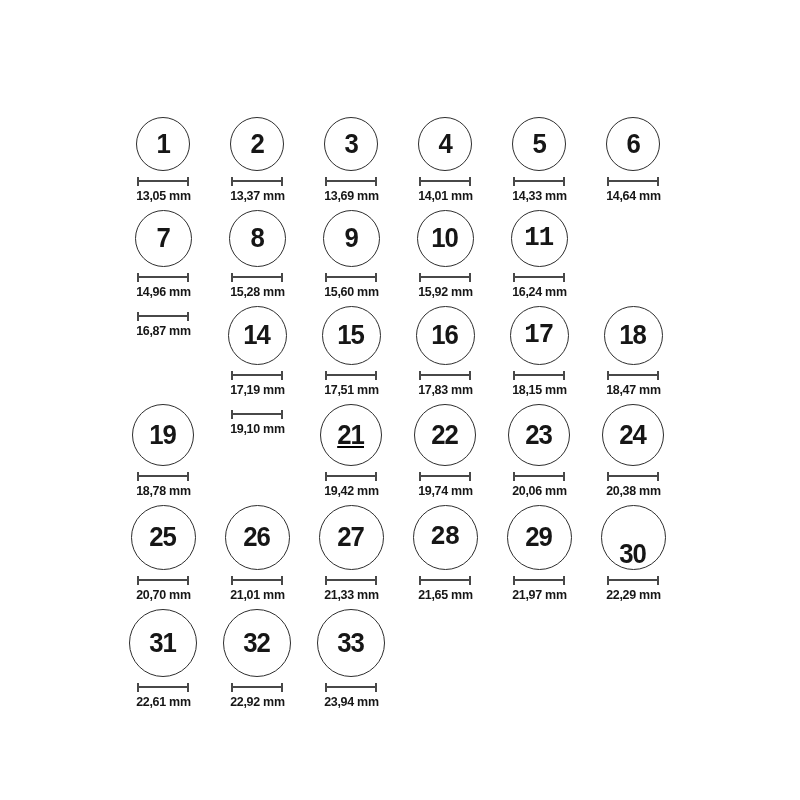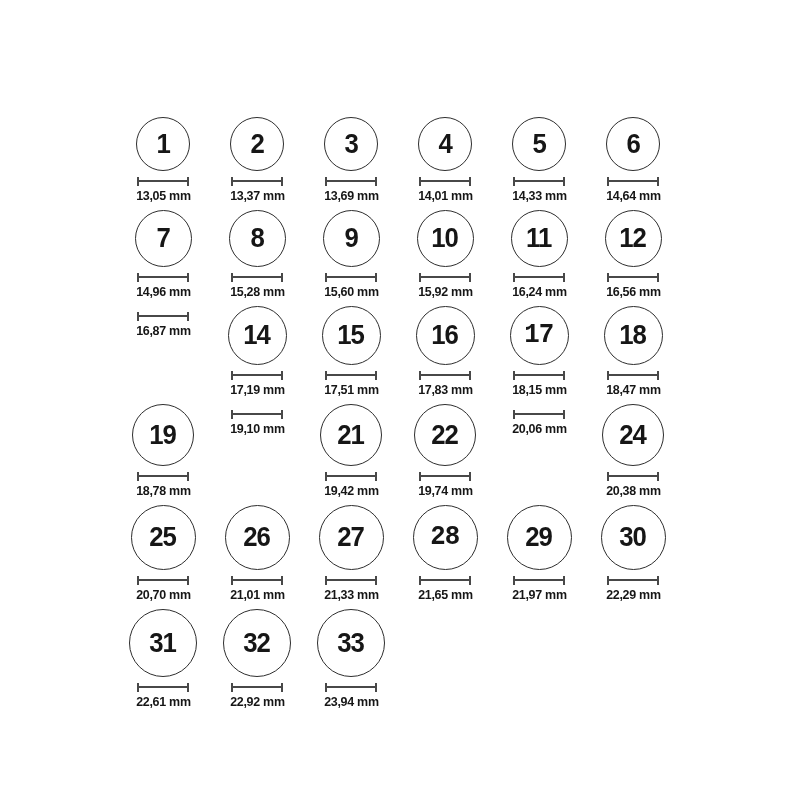--- a/index.html
+++ b/index.html
@@ -144,32 +144,25 @@
         <div class="label">15,60 mm</div>
       </div>
       <div class="cell">
         <div class="circle" style="width: 57px; height: 57px;">
           <span class="num">10</span>
         </div>
         <div class="dim"></div>
         <div class="label">15,92 mm</div>
       </div>
       <div class="cell">
-        <div class="circle" style="width: 57px; height: 57px;">
+        <div class="circle" style="width: 57px; height: 57px; font-family: Liberation Mono, monospace;">
           <span class="num">11</span>
         </div>
         <div class="dim"></div>
         <div class="label">16,24 mm</div>
-      </div>
-      <div class="cell">
-        <div class="circle" style="width: 57px; height: 57px;">
-          <span class="num">12</span>
-        </div>
-        <div class="dim"></div>
-        <div class="label">16,56 mm</div>
       </div>
     </div>
     <div class="row">
       <div class="cell">
         <div class="dim"></div>
         <div class="label">16,87 mm</div>
       </div>
       <div class="cell">
         <div class="circle" style="width: 59px; height: 59px;">
           <span class="num">14</span>
@@ -212,34 +205,37 @@
           <span class="num">19</span>
         </div>
         <div class="dim"></div>
         <div class="label">18,78 mm</div>
       </div>
       <div class="cell">
         <div class="dim"></div>
         <div class="label">19,10 mm</div>
       </div>
       <div class="cell">
-        <div class="circle" style="width: 62px; height: 62px;">
+        <div class="circle" style="width: 62px; height: 62px; text-decoration: underline;">
           <span class="num">21</span>
         </div>
         <div class="dim"></div>
         <div class="label">19,42 mm</div>
       </div>
       <div class="cell">
         <div class="circle" style="width: 62px; height: 62px;">
           <span class="num">22</span>
         </div>
         <div class="dim"></div>
         <div class="label">19,74 mm</div>
       </div>
       <div class="cell">
+        <div class="circle" style="width: 62px; height: 62px;">
+          <span class="num">23</span>
+        </div>
         <div class="dim"></div>
         <div class="label">20,06 mm</div>
       </div>
       <div class="cell">
         <div class="circle" style="width: 62px; height: 62px;">
           <span class="num">24</span>
         </div>
         <div class="dim"></div>
         <div class="label">20,38 mm</div>
       </div>
@@ -274,21 +270,21 @@
         <div class="label">21,65 mm</div>
       </div>
       <div class="cell">
         <div class="circle" style="width: 65px; height: 65px;">
           <span class="num">29</span>
         </div>
         <div class="dim"></div>
         <div class="label">21,97 mm</div>
       </div>
       <div class="cell">
-        <div class="circle" style="width: 65px; height: 65px;">
+        <div class="circle" style="width: 65px; height: 65px; align-items: flex-end;">
           <span class="num">30</span>
         </div>
         <div class="dim"></div>
         <div class="label">22,29 mm</div>
       </div>
     </div>
     <div class="row">
       <div class="cell">
         <div class="circle" style="width: 68px; height: 68px; justify-content: center;">
           <span class="num">31</span>

